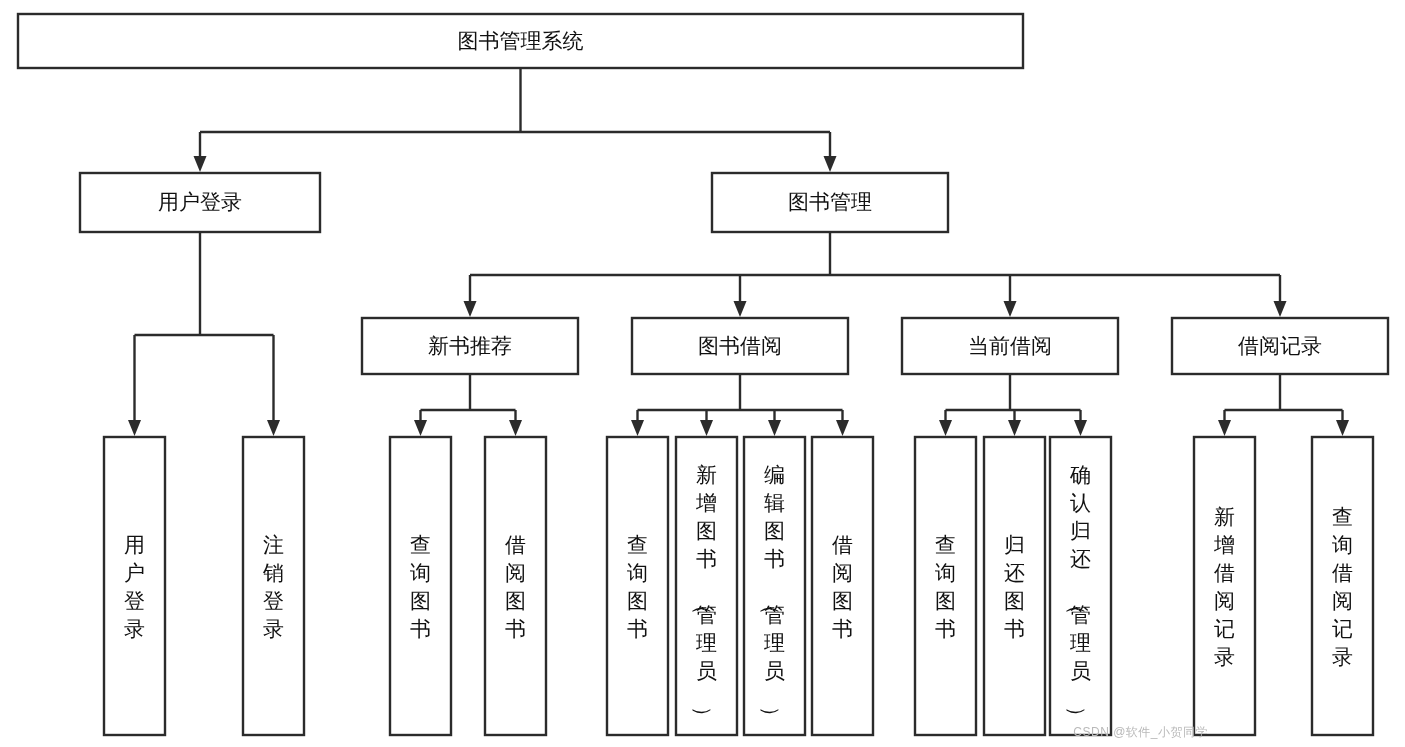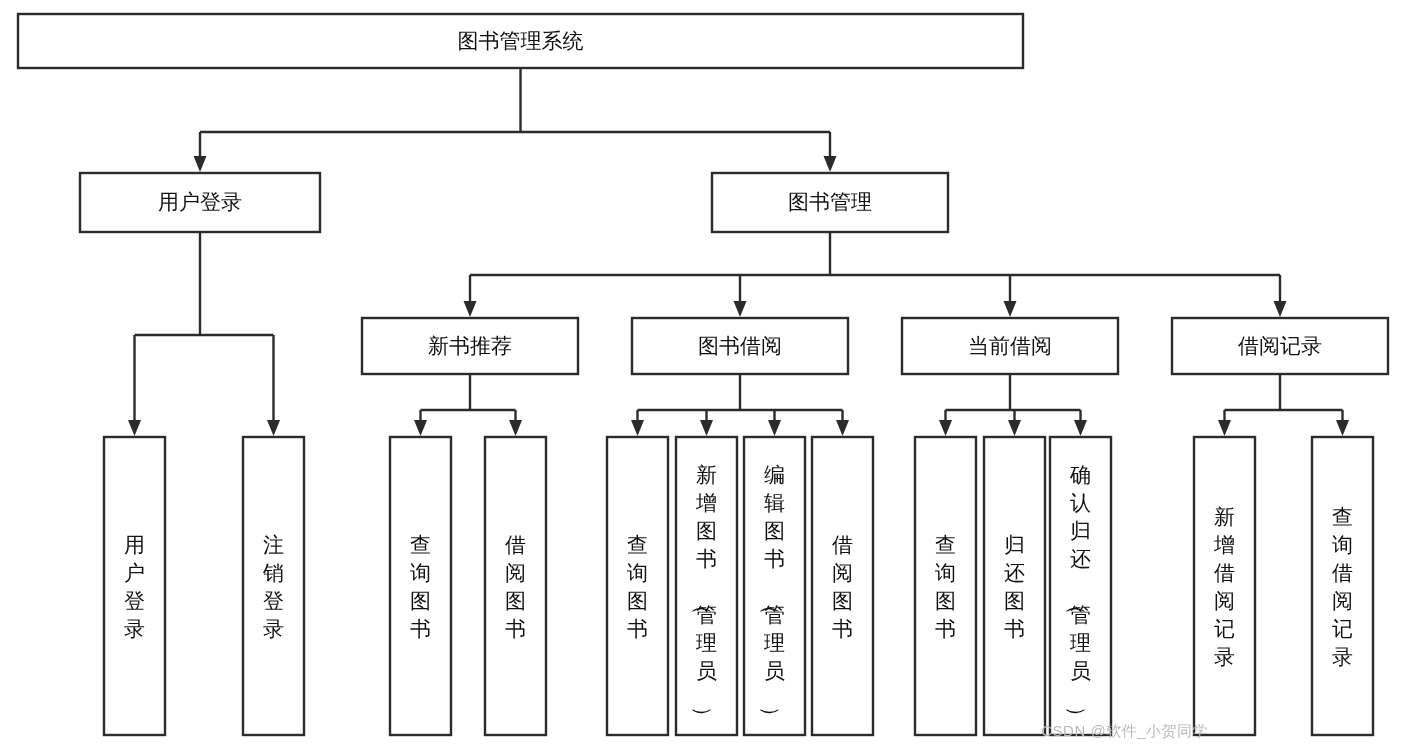--- a/index.html
+++ b/index.html
@@ -55,21 +55,21 @@
     fill: #111111;
     font-family: "Liberation Sans", "DejaVu Sans", sans-serif;
     font-size: 21px;
     text-anchor: middle;
   }
   .watermark-text {
     position: absolute;
     right: 8px;
     bottom: 6px;
     font-family: "Liberation Sans", "DejaVu Sans", sans-serif;
-    font-size: 15px;
+    font-size: 12px;
     color: #b9b9b9;
     letter-spacing: 0.5px;
     white-space: nowrap;
     user-select: none;
   }
 </style>
 </head>
 <body>
 
 <div id="diagram-root">

